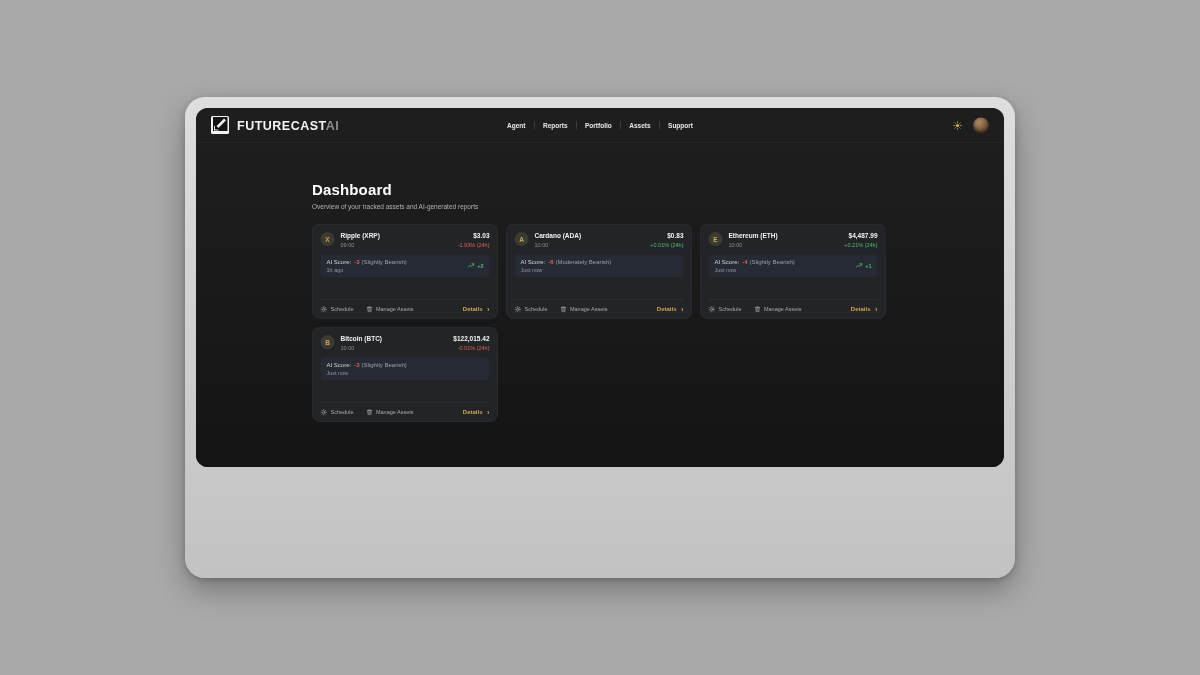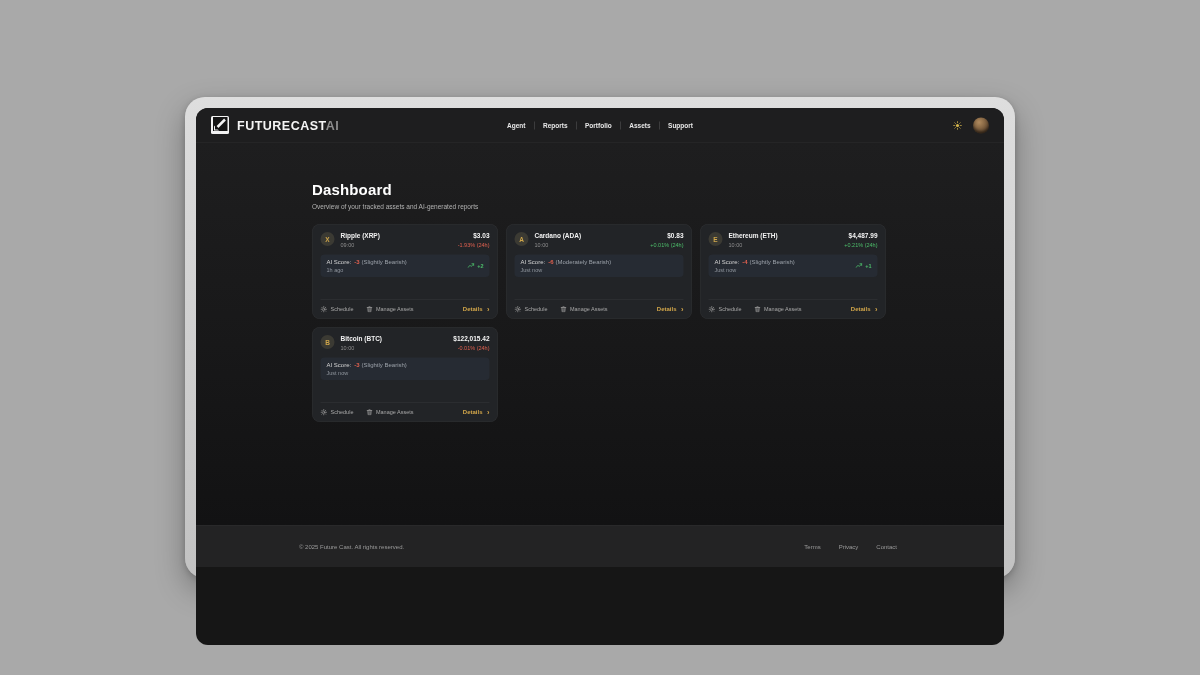--- a/index.html
+++ b/index.html
@@ -8,21 +8,21 @@
     background:#a9a9a9;
     font-family:"Liberation Sans","DejaVu Sans",sans-serif;
     position:relative;
   }
   .device {
     position:absolute; left:185px; top:97px; width:830px; height:481px;
     background:linear-gradient(180deg,#dedede,#c2c2c2);
     border-radius:20px; padding:11px;
     box-shadow:0 12px 30px rgba(0,0,0,0.30), 0 2px 6px rgba(0,0,0,0.18);
   }
-  .screen-viewport { width:808px; height:537px; border-radius:12px; overflow:hidden; background:#161616; }
+  .screen-viewport { width:808px; height:359px; border-radius:12px; overflow:hidden; background:#161616; }
   .screen {
     width:1616px; height:918px; transform:scale(0.5); transform-origin:top left;
     display:flex; flex-direction:column; background:#181819;
   }
 
   
   .appbar {
     height:70px; flex:0 0 70px; background:#1e1e1f;
     border-bottom:1px solid rgba(255,255,255,0.07);
     display:flex; align-items:center; padding:0 30px; position:relative;

